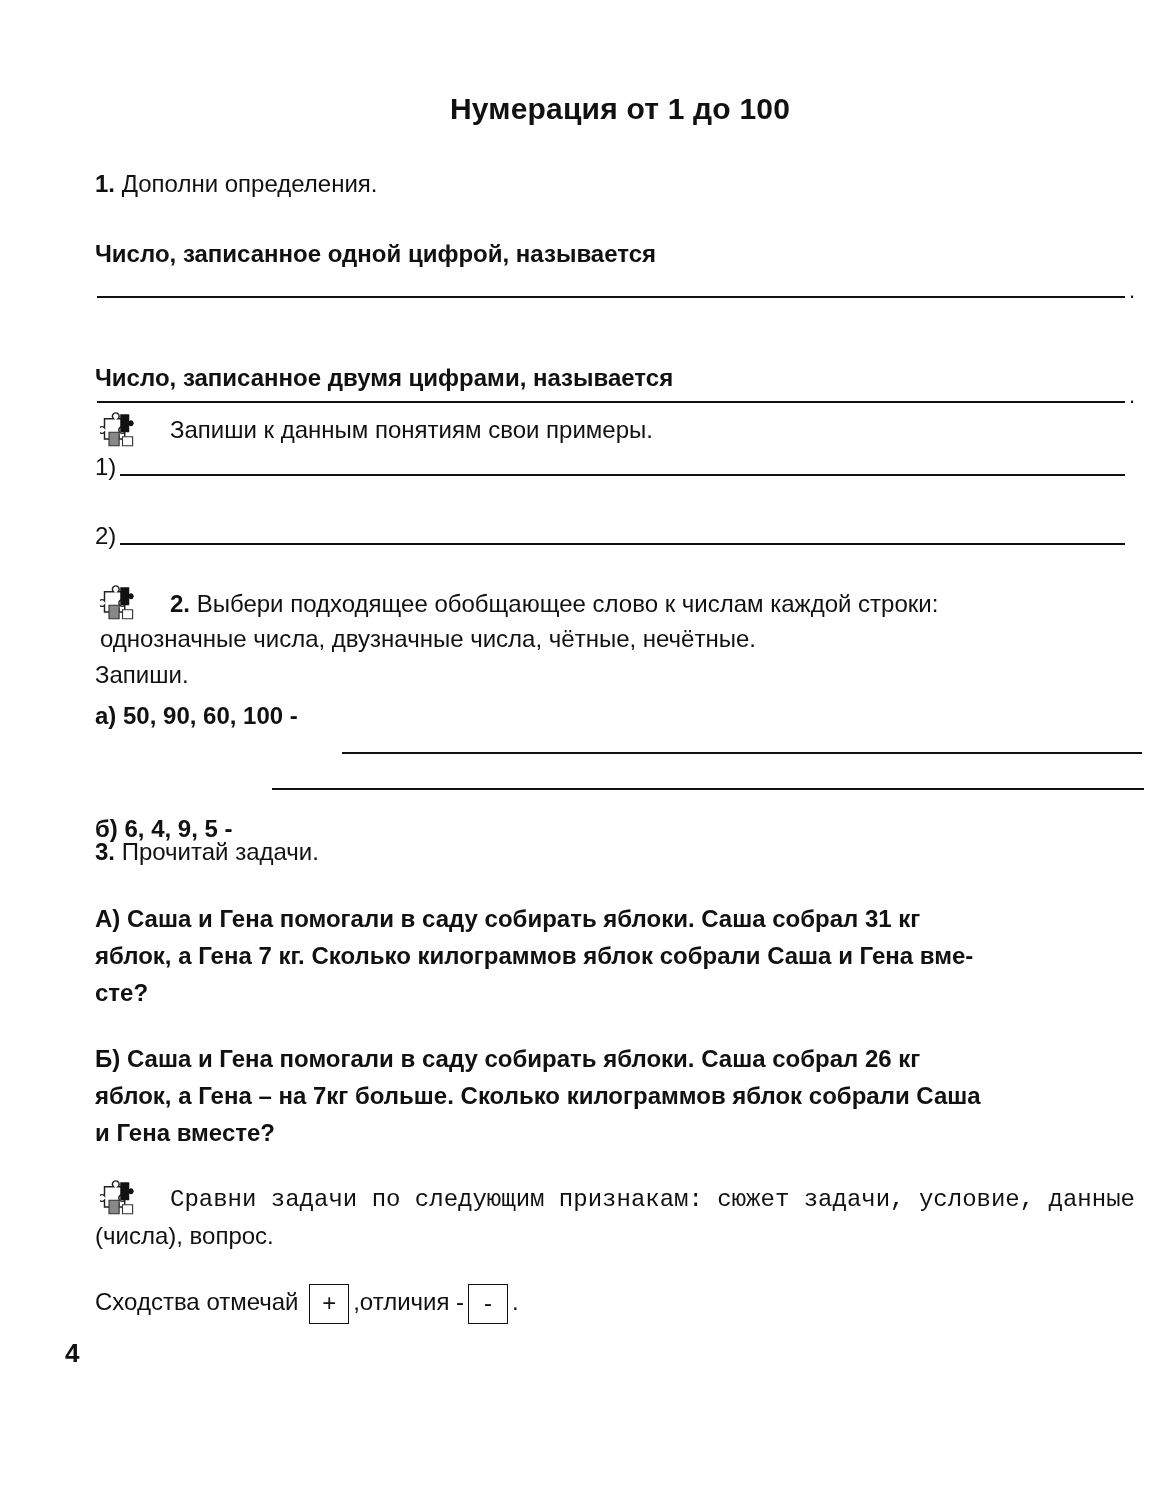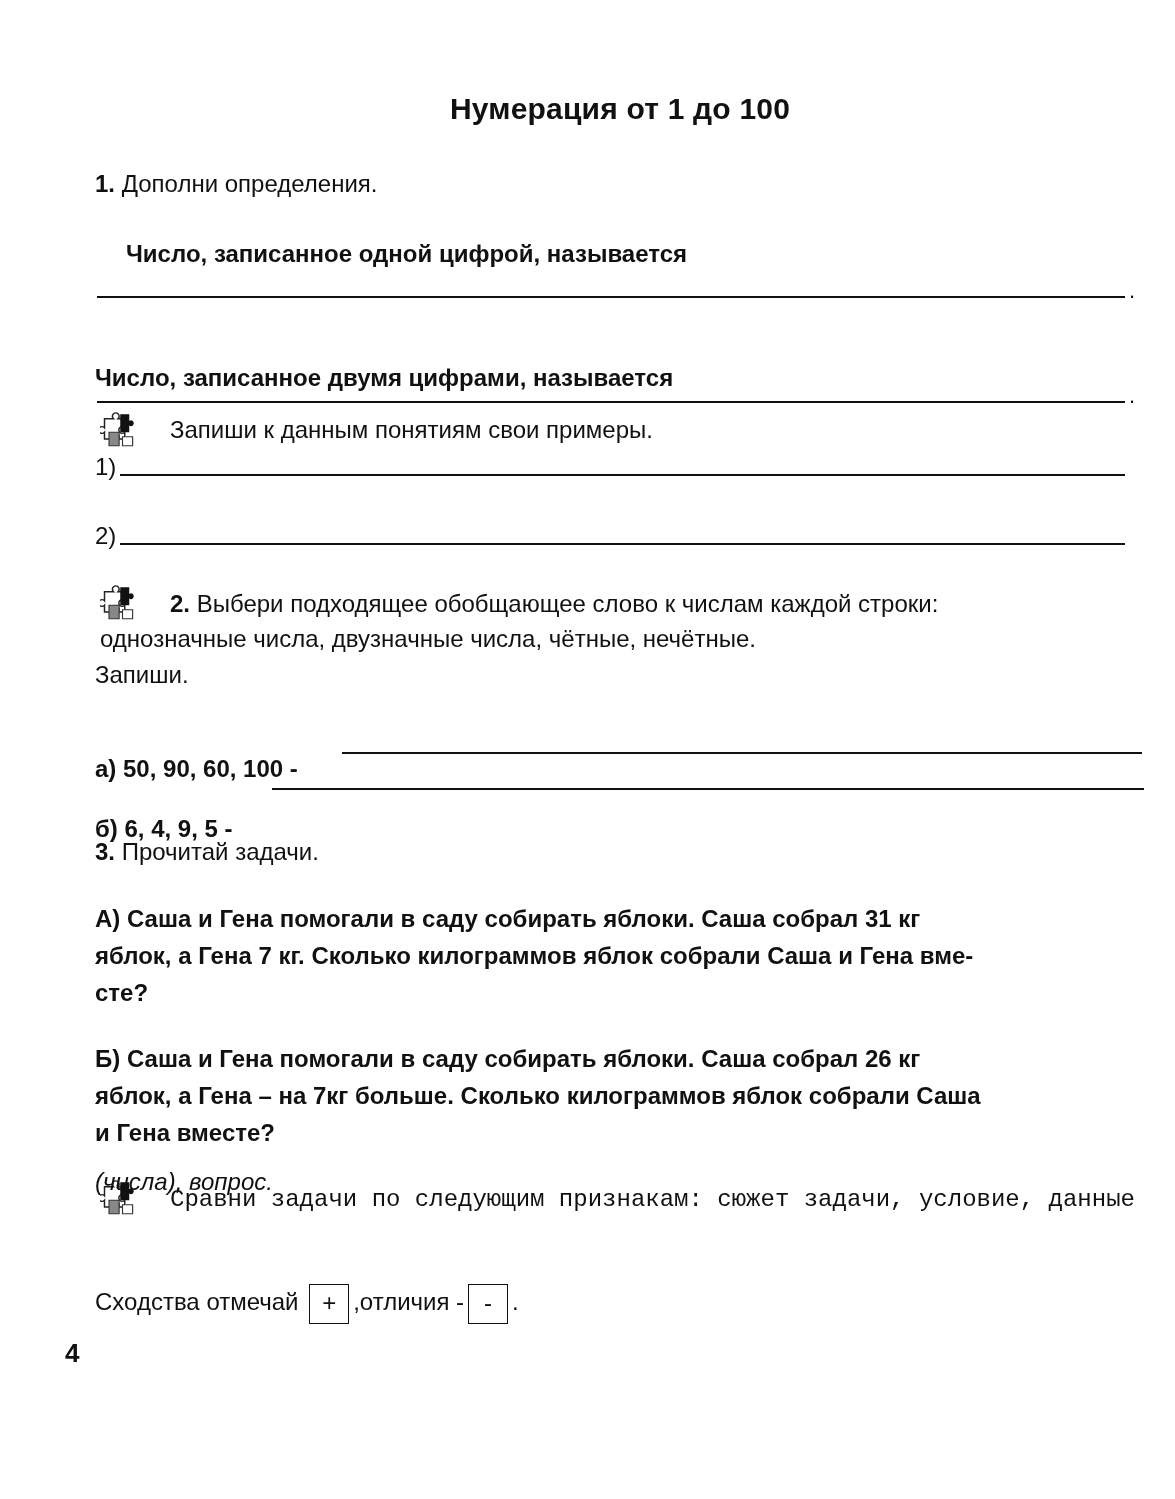--- a/index.html
+++ b/index.html
@@ -30,21 +30,21 @@
   </defs>
 </svg>
 
 <div class="abs title">Нумерация от 1 до 100</div>
 
 <div class="abs reg" style="left:95px; top:170px;">
   <span class="bold">1.</span>
   <span>Дополни определения.</span>
 </div>
 
-<div class="abs reg bold" style="left:95px; top:240px;margin-left:31px;">Число, записанное одной цифрой, называется</div>
+<div class="abs reg bold" style="left:95px; top:240px;">Число, записанное одной цифрой, называется</div>
 <div class="line" style="left:97px; top:296px; width:1028px;"></div>
 <div class="abs dot" style="left:1129px; top:278px;">.</div>
 
 <div class="abs reg bold" style="left:95px; top:345px;margin-top:19px;">Число, записанное двумя цифрами, называется</div>
 <div class="line" style="left:97px; top:401px; width:1028px;"></div>
 <div class="abs dot" style="left:1129px; top:383px;">.</div>
 
 <svg class="puzzle" style="left:100px; top:412px;" viewBox="0 0 32 32">
     <use href="#pz"></use>
   </svg>
@@ -59,21 +59,21 @@
 <svg class="puzzle" style="left:100px; top:585px;" viewBox="0 0 32 32">
     <use href="#pz"></use>
   </svg>
 <div class="abs reg" style="left:170px; top:566px;margin-top:24px;">
   <span class="bold">2.</span>
   <span>Выбери подходящее обобщающее слово к числам каждой строки:</span>
 </div>
 <div class="abs reg" style="left:100px; top:625px;">однозначные числа, двузначные числа, чётные, нечётные.</div>
 <div class="abs reg" style="left:95px; top:661px;">Запиши.</div>
 
-<div class="abs reg bold" style="left:95px; top:755px;">а) 50, 90, 60, 100 -</div>
+<div class="abs reg bold" style="left:95px; top:702px;">а) 50, 90, 60, 100 -</div>
 <div class="line" style="left:342px; top:752px; width:800px;"></div>
 <div class="abs reg bold" style="left:95px; top:767px;margin-top:48px;">б) 6, 4, 9, 5 -</div>
 <div class="line" style="left:272px; top:788px; width:872px;"></div>
 
 <div class="abs reg" style="left:95px; top:838px;">
   <span class="bold">3.</span>
   <span>Прочитай задачи.</span>
 </div>
 
 <div class="abs para" style="left:95px; top:900px;">
@@ -85,20 +85,20 @@
 <div class="abs para" style="left:95px; top:1040px;">
   <div>Б) Саша и Гена помогали в саду собирать яблоки. Саша собрал 26 кг</div>
   <div>яблок, а Гена – на 7кг больше. Сколько килограммов яблок собрали Саша</div>
   <div>и Гена вместе?</div>
 </div>
 
 <svg class="puzzle" style="left:100px; top:1180px;" viewBox="0 0 32 32">
     <use href="#pz"></use>
   </svg>
 <div class="abs reg" style="left:170px; top:1186px;font-family:Liberation Mono, monospace;">Сравни задачи по следующим признакам: сюжет задачи, условие, данные</div>
-<div class="abs reg" style="left:95px; top:1168px;font-style:italic;">(числа), вопрос.</div>
+<div class="abs reg" style="left:95px; top:1222px;">(числа), вопрос.</div>
 
 <div class="abs reg" style="left:95px; top:1284px;">
   <span>Сходства отмечай</span>
   <span class="box">+</span><span>,отличия -</span><span class="box">-</span><span>.</span>
 </div>
 
 <div class="abs pagenum" style="left:65px; top:1338px;">4</div>
 
 </body></html>

